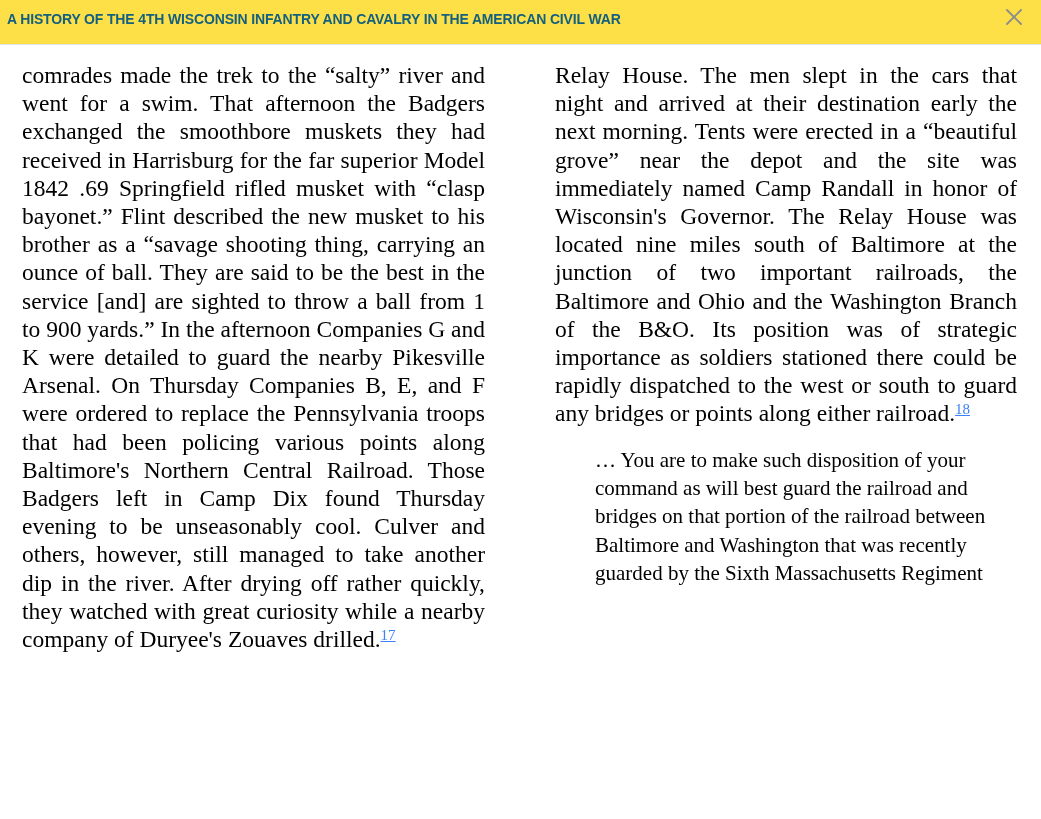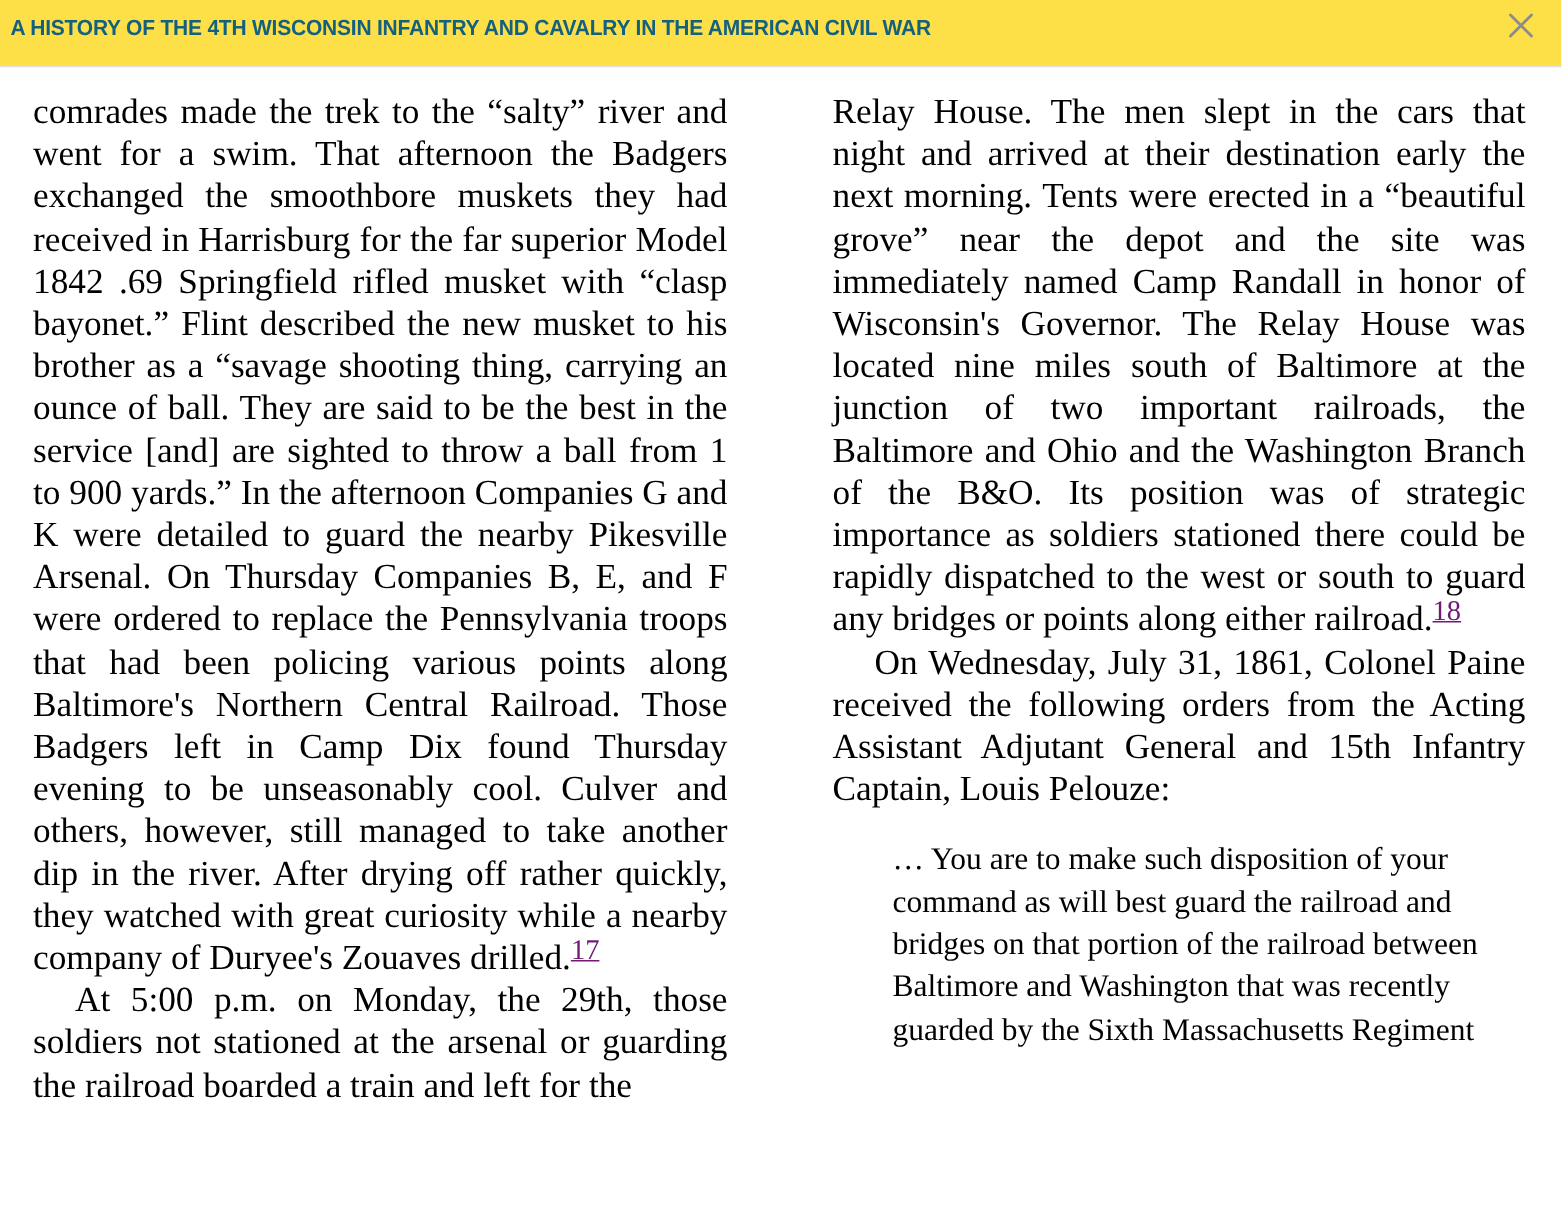--- a/index.html
+++ b/index.html
@@ -85,22 +85,22 @@
     margin: 0;
     text-indent: 0;
   }
   .para.indented {
     text-indent: 28px;
   }
   .para:last-child { text-align: justify; }
 
   
   .footnote-ref {
-    color: #701a75;
-    font-size: 19px;
+    color: #3b82f6;
+    font-size: 15px;
     vertical-align: 7px;
     line-height: 0;
     cursor: pointer;
   }
 
   
   .blockquote {
     margin: 18px 0 0 40px;
     width: 400px;
     font-size: 21px;
@@ -124,25 +124,23 @@
     </span>
   </button>
 </div>
 
 <div id="page-scroll">
   <div id="columns">
 
     <div class="column" id="column-left">
       <p class="para"><span>comrades made the trek to the “salty” river and went for a swim. That afternoon the Badgers exchanged the smoothbore muskets they had received in Harrisburg for the far superior Model 1842 .69 Springfield rifled musket with “clasp bayonet.” Flint described the new musket to his brother as a “savage shooting thing, carrying an ounce of ball. They are said to be the best in the service [and] are sighted to throw a ball from 1 to 900 yards.” In the afternoon Companies G and K were detailed to guard the nearby Pikesville Arsenal. On Thursday Companies B, E, and F were ordered to replace the Pennsylvania troops that had been policing various points along Baltimore's Northern Central Railroad. Those Badgers left in Camp Dix found Thursday evening to be unseasonably cool. Culver and others, however, still managed to take another dip in the river. After drying off rather quickly, they watched with great curiosity while a nearby company of Duryee's Zouaves drilled.</span><a class="footnote-ref" href="#">17</a></p>
 
-      <p class="para indented">At 5:00 p.m. on Monday, the 29th, those soldiers not stationed at the arsenal or guarding the railroad boarded a train and left for the</p>
     </div>
 
     <div class="column" id="column-right">
       <p class="para"><span>Relay House. The men slept in the cars that night and arrived at their destination early the next morning. Tents were erected in a “beautiful grove” near the depot and the site was immediately named Camp Randall in honor of Wisconsin's Governor. The Relay House was located nine miles south of Baltimore at the junction of two important railroads, the Baltimore and Ohio and the Washington Branch of the B&amp;O. Its position was of strategic importance as soldiers stationed there could be rapidly dispatched to the west or south to guard any bridges or points along either railroad.</span><a class="footnote-ref" href="#">18</a></p>
 
-      <p class="para indented">On Wednesday, July 31, 1861, Colonel Paine received the following orders from the Acting Assistant Adjutant General and 15th Infantry Captain, Louis Pelouze:</p>
 
       <blockquote class="blockquote">… You are to make such disposition of your command as will best guard the railroad and bridges on that portion of the railroad between Baltimore and Washington that was recently guarded by the Sixth Massachusetts Regiment</blockquote>
     </div>
 
   </div>
 </div>
 
 </body></html>

